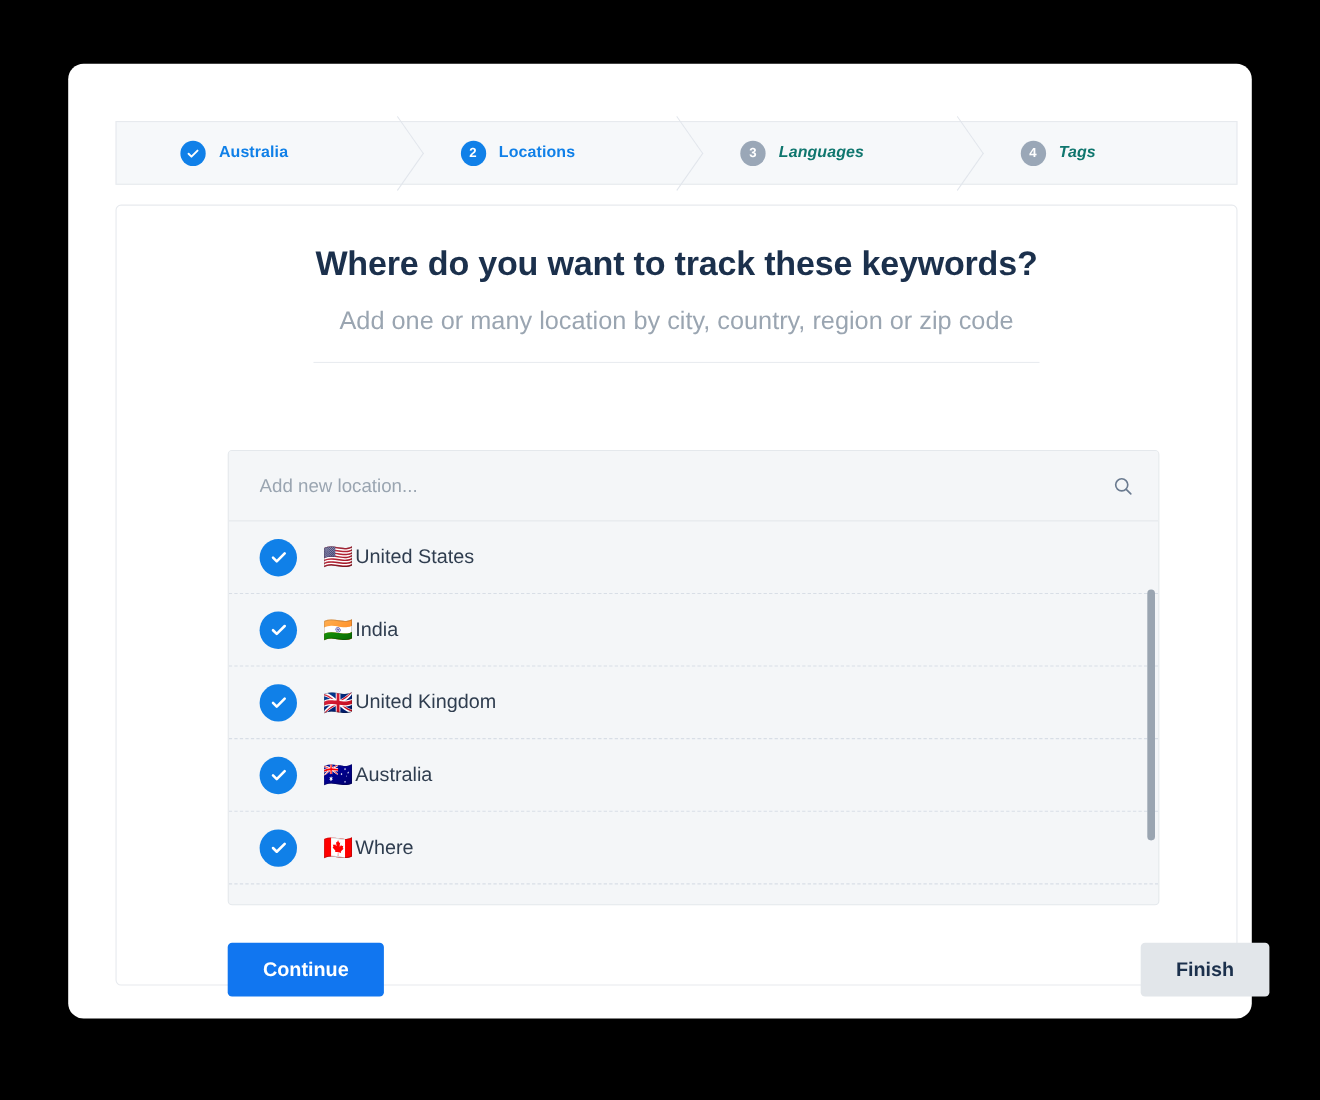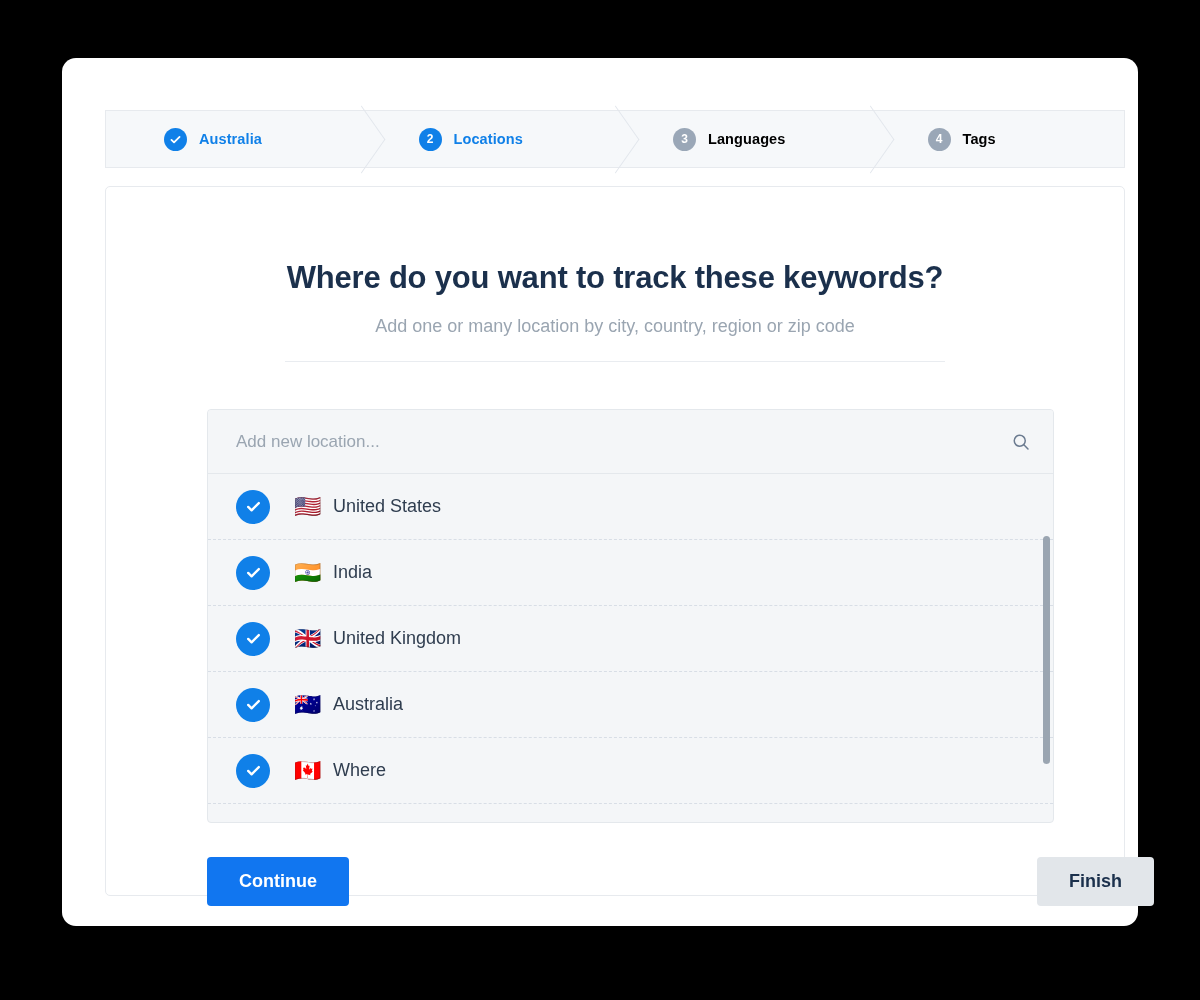--- a/index.html
+++ b/index.html
@@ -76,46 +76,46 @@
   .step-badge.done, .step-badge.active { background: #1080e8; }
   .step-badge.todo { background: #9aa7b7; }
   .step-badge svg { display: block; }
   .step-label {
     font-size: 14.5px;
     font-weight: bold;
     letter-spacing: 0.1px;
     white-space: nowrap;
   }
   .step-label.blue { color: #1080e8; }
-  .step-label.gray { color: #000000; }
+  .step-label.gray { color: #0f766e; font-style: italic; }
 
   
   .panel {
     position: absolute;
     left: 43px;
     top: 128px;
     width: 1020px;
     height: 710px;
     background: #ffffff;
     border: 1px solid #e7eaee;
     border-radius: 5px;
   }
 
   .panel-heading {
-    margin-top: 73px;
+    margin-top: 35px;
     text-align: center;
     font-size: 31px;
     font-weight: bold;
     color: #1b304c;
     letter-spacing: -0.2px;
   }
   .panel-sub {
     margin-top: 20px;
     text-align: center;
-    font-size: 18px;
+    font-size: 23px;
     color: #9aa5b1;
     font-weight: normal;
   }
   .panel-divider {
     margin: 24px auto 0 auto;
     width: 660px;
     height: 1px;
     background: #e9ecf0;
   }
 
@@ -177,21 +177,21 @@
   }
   .loc-flag {
     width: 30px;
     margin-left: 23px;
     font-size: 22px;
     line-height: 1;
     text-align: center;
     flex: 0 0 auto;
   }
   .loc-name {
-    margin-left: 10px;
+    margin-left: 0;
     font-size: 18px;
     color: #2f3d4f;
   }
   .loc-row.empty { border-bottom: none; }
 
   .scroll-track {
     position: absolute;
     right: 3px;
     top: 0;
     width: 8px;

